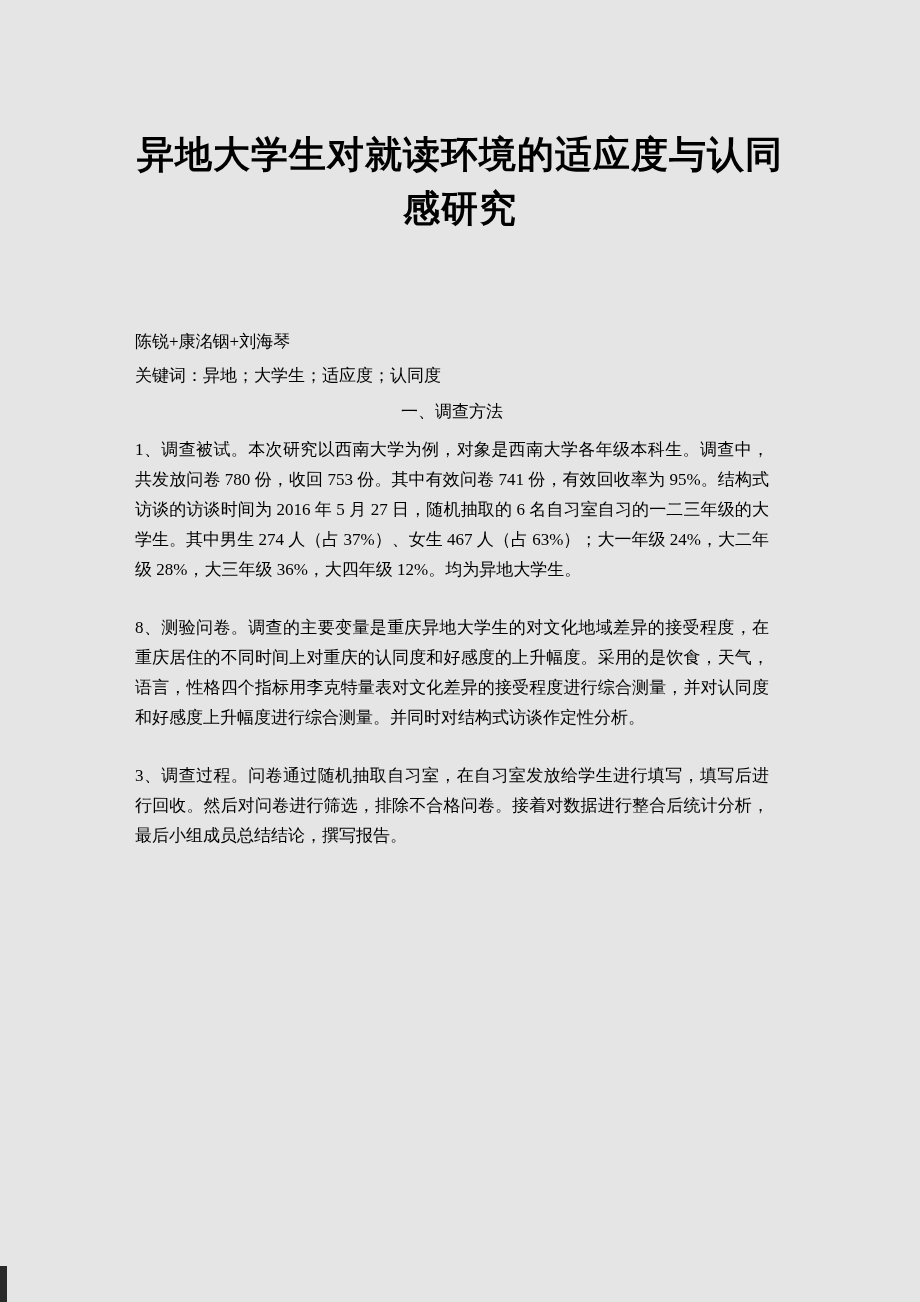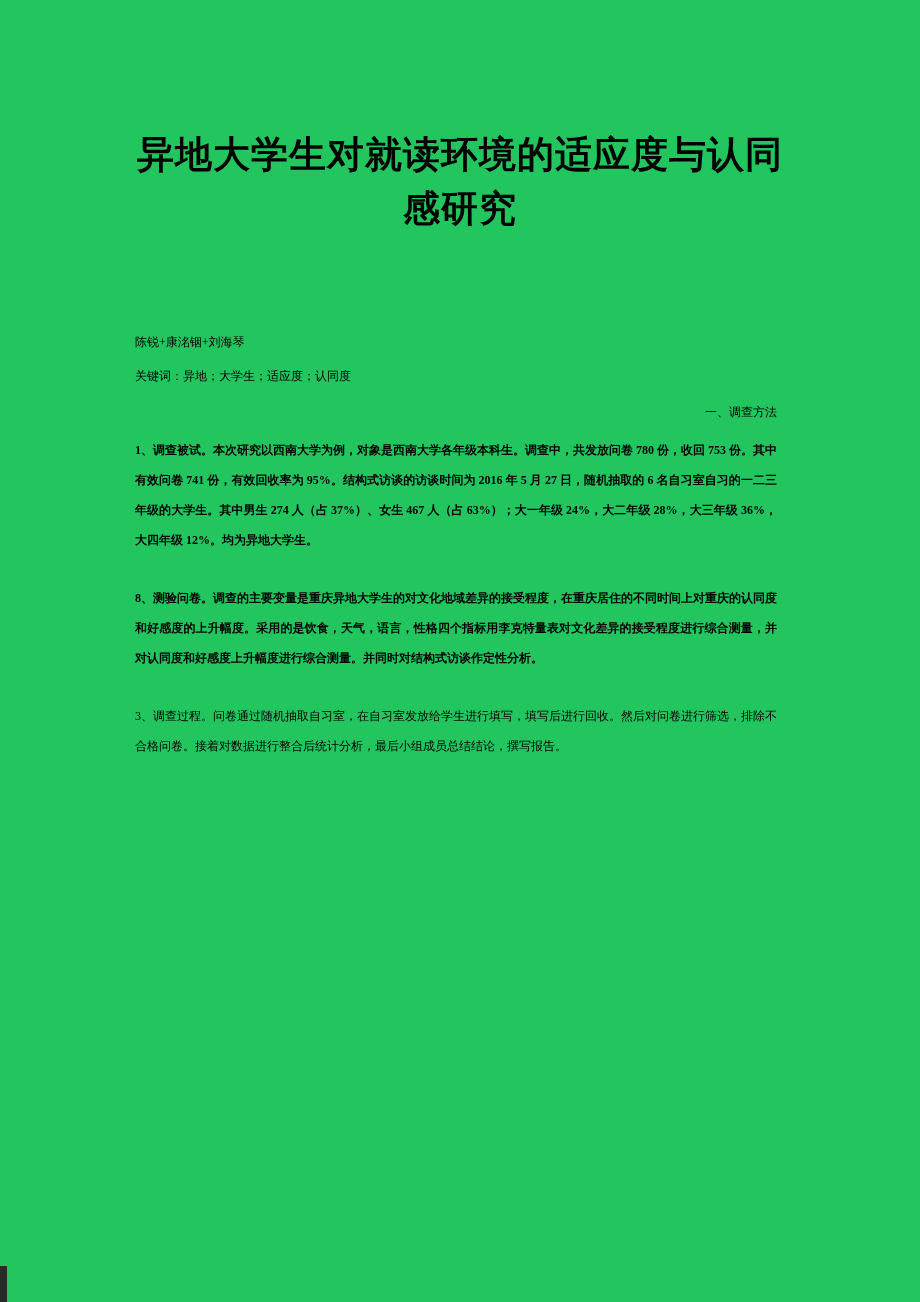--- a/index.html
+++ b/index.html
@@ -16,53 +16,52 @@
     color: #000000;
   }
   .page {
     position: absolute;
     top: 0;
     left: 0;
     width: 920px;
     height: 1302px;
     box-sizing: border-box;
     padding: 128px 135px 0 135px;
-    background: #22c55e;
+    background: #e5e5e5;
   }
   .title {
     font-size: 37px;
     font-weight: bold;
     line-height: 1.45;
     text-align: center;
     margin: 0 0 92px 0;
     letter-spacing: 1px;
   }
   .content p {
-    font-size: 12px;
+    font-size: 17px;
     line-height: 30px;
     text-align: justify;
     text-justify: inter-ideograph;
-    margin: 0 8px 6px 0;
+    margin: 0 16px 6px 0;
     word-break: break-all;
   }
   .content p.authors {
     margin-bottom: 4px;
     text-align: left;
   }
   .content p.bold {
     font-weight: normal;
   }
   .content p.heading {
-    text-align: right;
+    text-align: center;
     margin-top: 2px;
     margin-bottom: 8px;
   }
   .content p.spaced {
     margin-bottom: 28px;
-    font-weight: bold;
   }
   .artifact {
     position: absolute;
     left: 0;
     bottom: 0;
     width: 7px;
     height: 36px;
     background: #2a2a2a;
   }
 </style>

